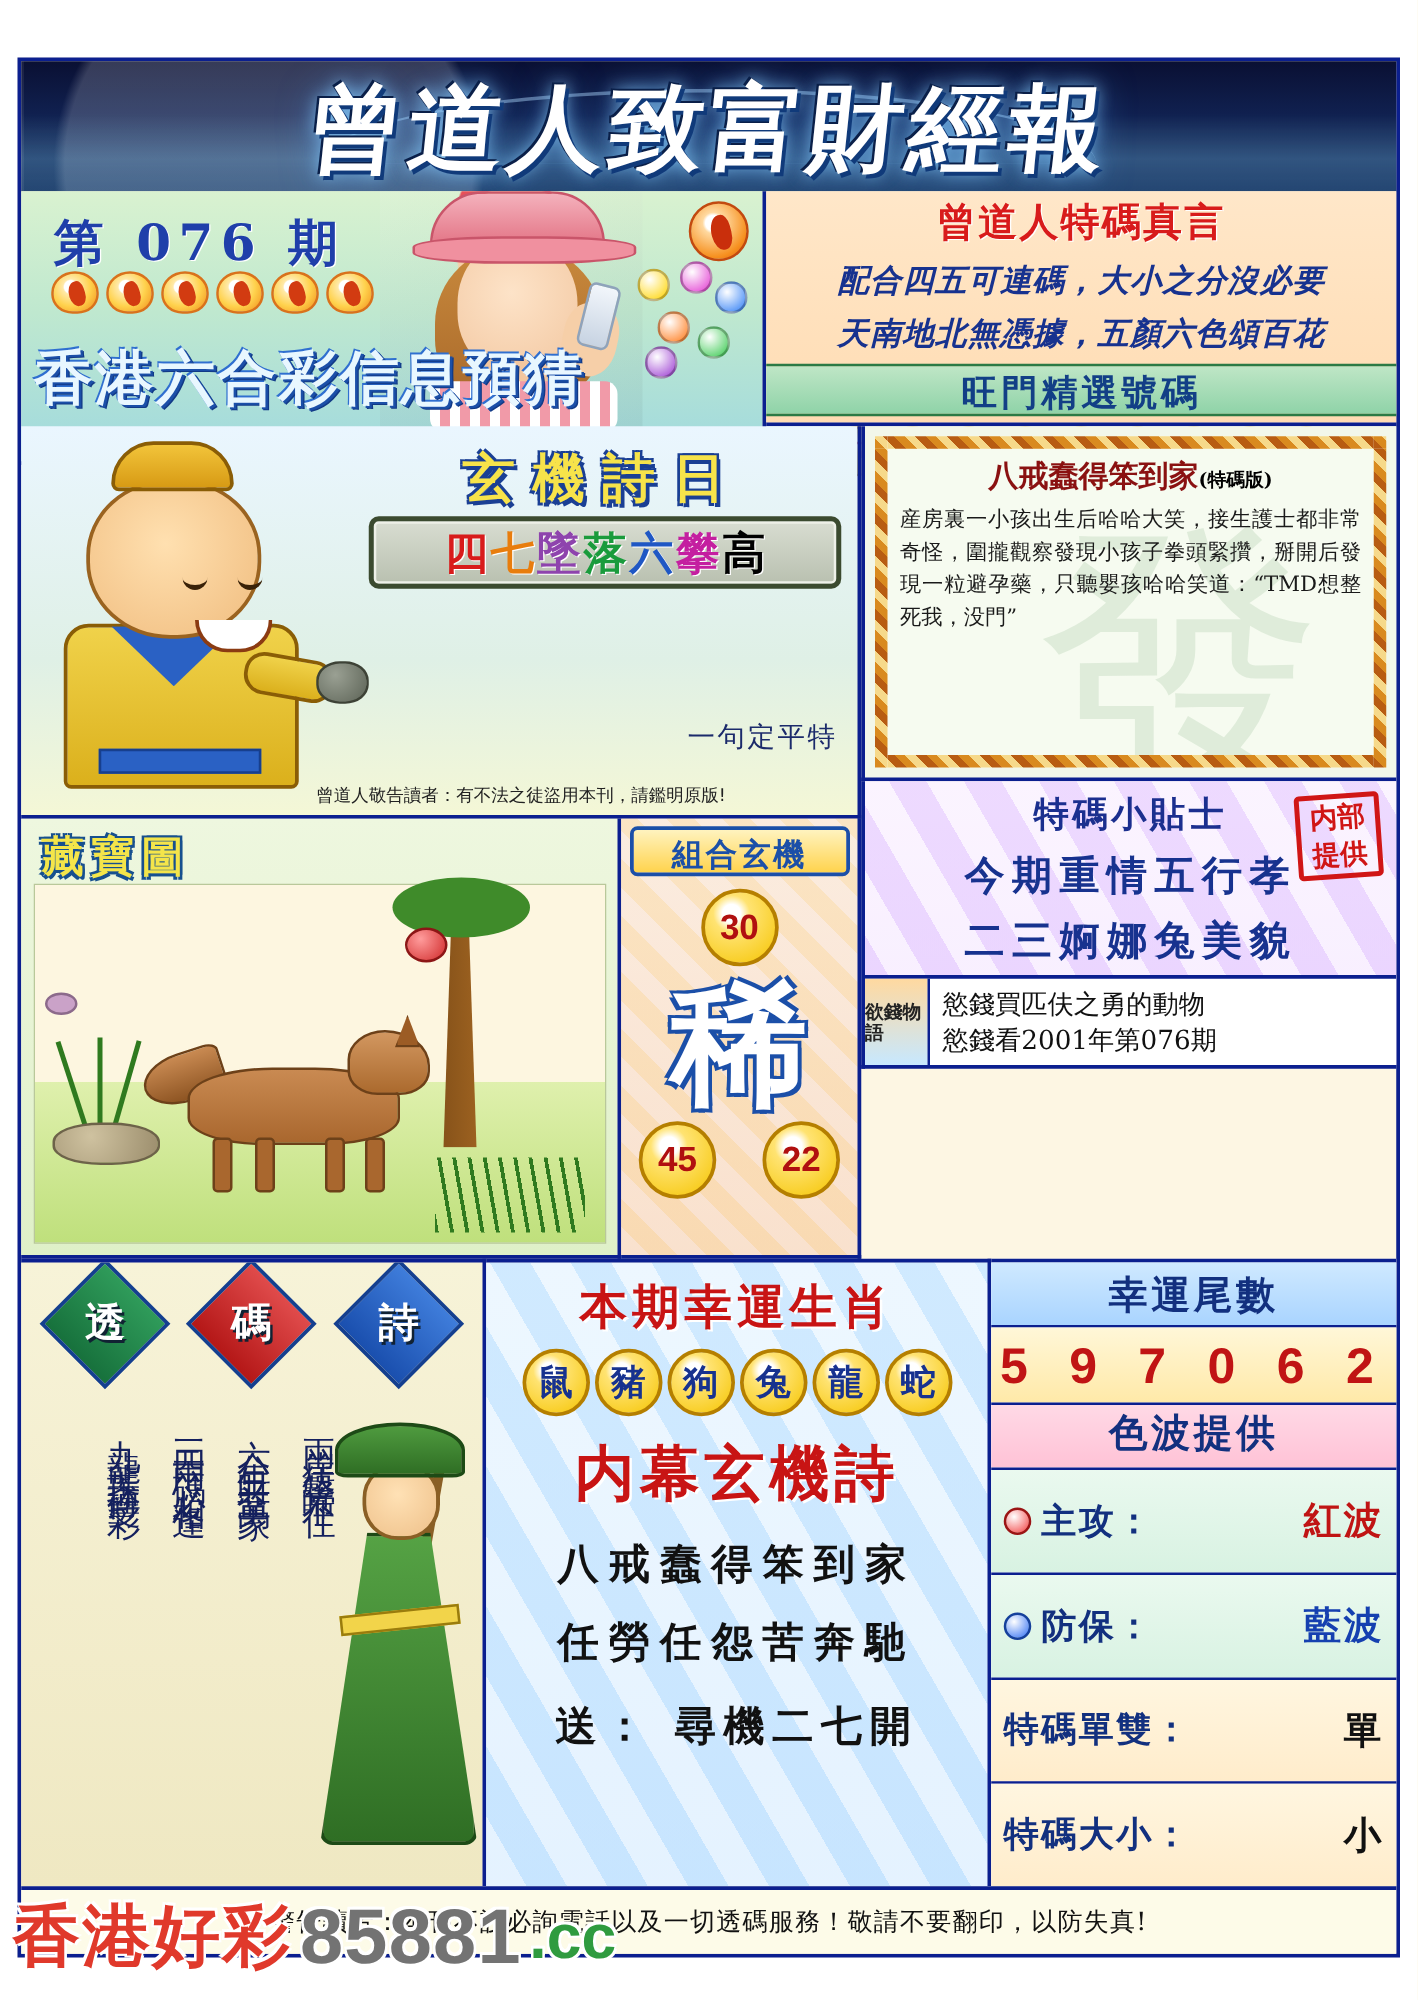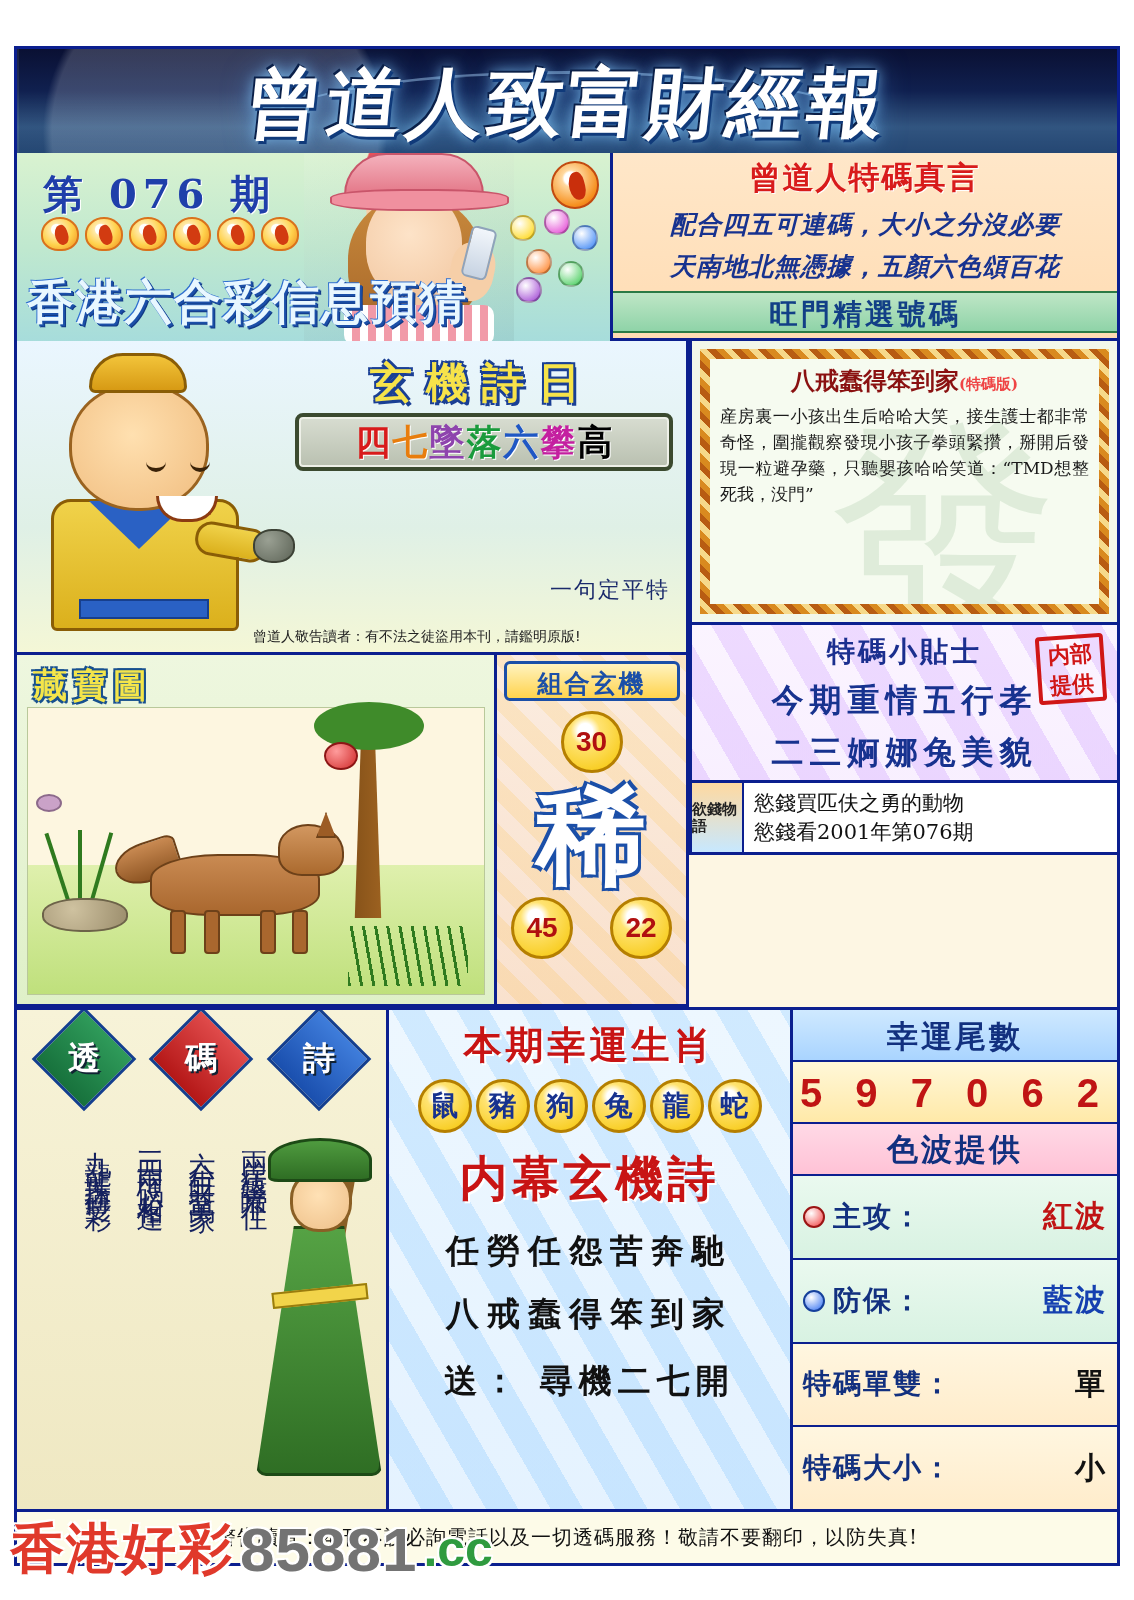--- a/index.html
+++ b/index.html
@@ -228,21 +228,21 @@
     width:100%; height:100%;
     border:10px solid transparent;
     border-image:repeating-linear-gradient(45deg,#d98a1f 0 6px,#f6d98a 6px 12px,#b85c12 12px 18px) 10;
     background:#f6fbf0;
     position:relative; overflow:hidden;
   }
   .humour-title {
     text-align:center; padding-top:6px;
     font-family:"DejaVu Serif", serif; font-weight:bold; font-size:24px; color:#8a1111;
   }
-  .humour-title small { font-size:15px; color:#ef4444; font-weight:bold; }
+  .humour-title small { font-size:15px; color:#000000; font-weight:bold; }
   .humour-text {
     padding:6px 10px 0 10px;
     font-family:"DejaVu Serif", serif; font-size:17px; line-height:26px; color:#1a1a1a;
     text-align:justify;
     position:relative; z-index:2;
   }
   .ghost-char {
     position:absolute; left:120px; top:16px; font-size:230px;
     font-family:"DejaVu Serif", serif; color:rgba(120,170,120,.18);
     z-index:1; pointer-events:none;
@@ -439,21 +439,21 @@
   .rc-digits {
     height:62px; line-height:62px; text-align:center;
     background:linear-gradient(#fff7d8,#ffe9a8);
     border-bottom:2px solid #0b1f8f;
     font-family:"Liberation Sans", sans-serif; font-weight:bold; font-size:40px; letter-spacing:11px; color:#c01414;
   }
   .rc-head2 {
     height:52px; line-height:52px; text-align:center;
     background:linear-gradient(#ffd9e6,#ffc2d6);
     border-bottom:2px solid #0b1f8f;
-    font-family:Liberation Serif, serif; font-weight:bold; font-size:31px; color:#12307f; letter-spacing:3px;
+    font-family:Liberation Mono, monospace; font-weight:bold; font-size:31px; color:#12307f; letter-spacing:3px;
   }
   .rc-row {
     flex:1; display:flex; align-items:center; gap:8px; padding:0 10px;
     border-bottom:2px solid #0b1f8f;
     background:linear-gradient(#eaf9ef,#d8f2e2);
   }
   .rc-row.alt { background:linear-gradient(#fff6e0,#ffeccb); }
   .rc-row .dot {
     width:22px; height:22px; border-radius:50%;
     background:radial-gradient(circle at 35% 30%, #fff, #f24040);
@@ -683,22 +683,22 @@
       <div class="lucky-title">本期幸運生肖</div>
       <div class="zodiacs">
         <b>鼠</b>
         <b>豬</b>
         <b>狗</b>
         <b>兔</b>
         <b>龍</b>
         <b>蛇</b>
       </div>
       <div class="inside-title">内幕玄機詩</div>
+      <div class="inside-line">八戒蠢得笨到家</div>
       <div class="inside-line">任勞任怨苦奔馳</div>
-      <div class="inside-line">八戒蠢得笨到家</div>
       <div class="inside-send">送： 尋機二七開</div>
     </div>
 
     <div class="right-col">
       <div class="rc-head">幸運尾數</div>
       <div class="rc-digits">5 9 7 0 6 2</div>
       <div class="rc-head2">色波提供</div>
 
       <div class="rc-row">
         <span class="dot"></span>

